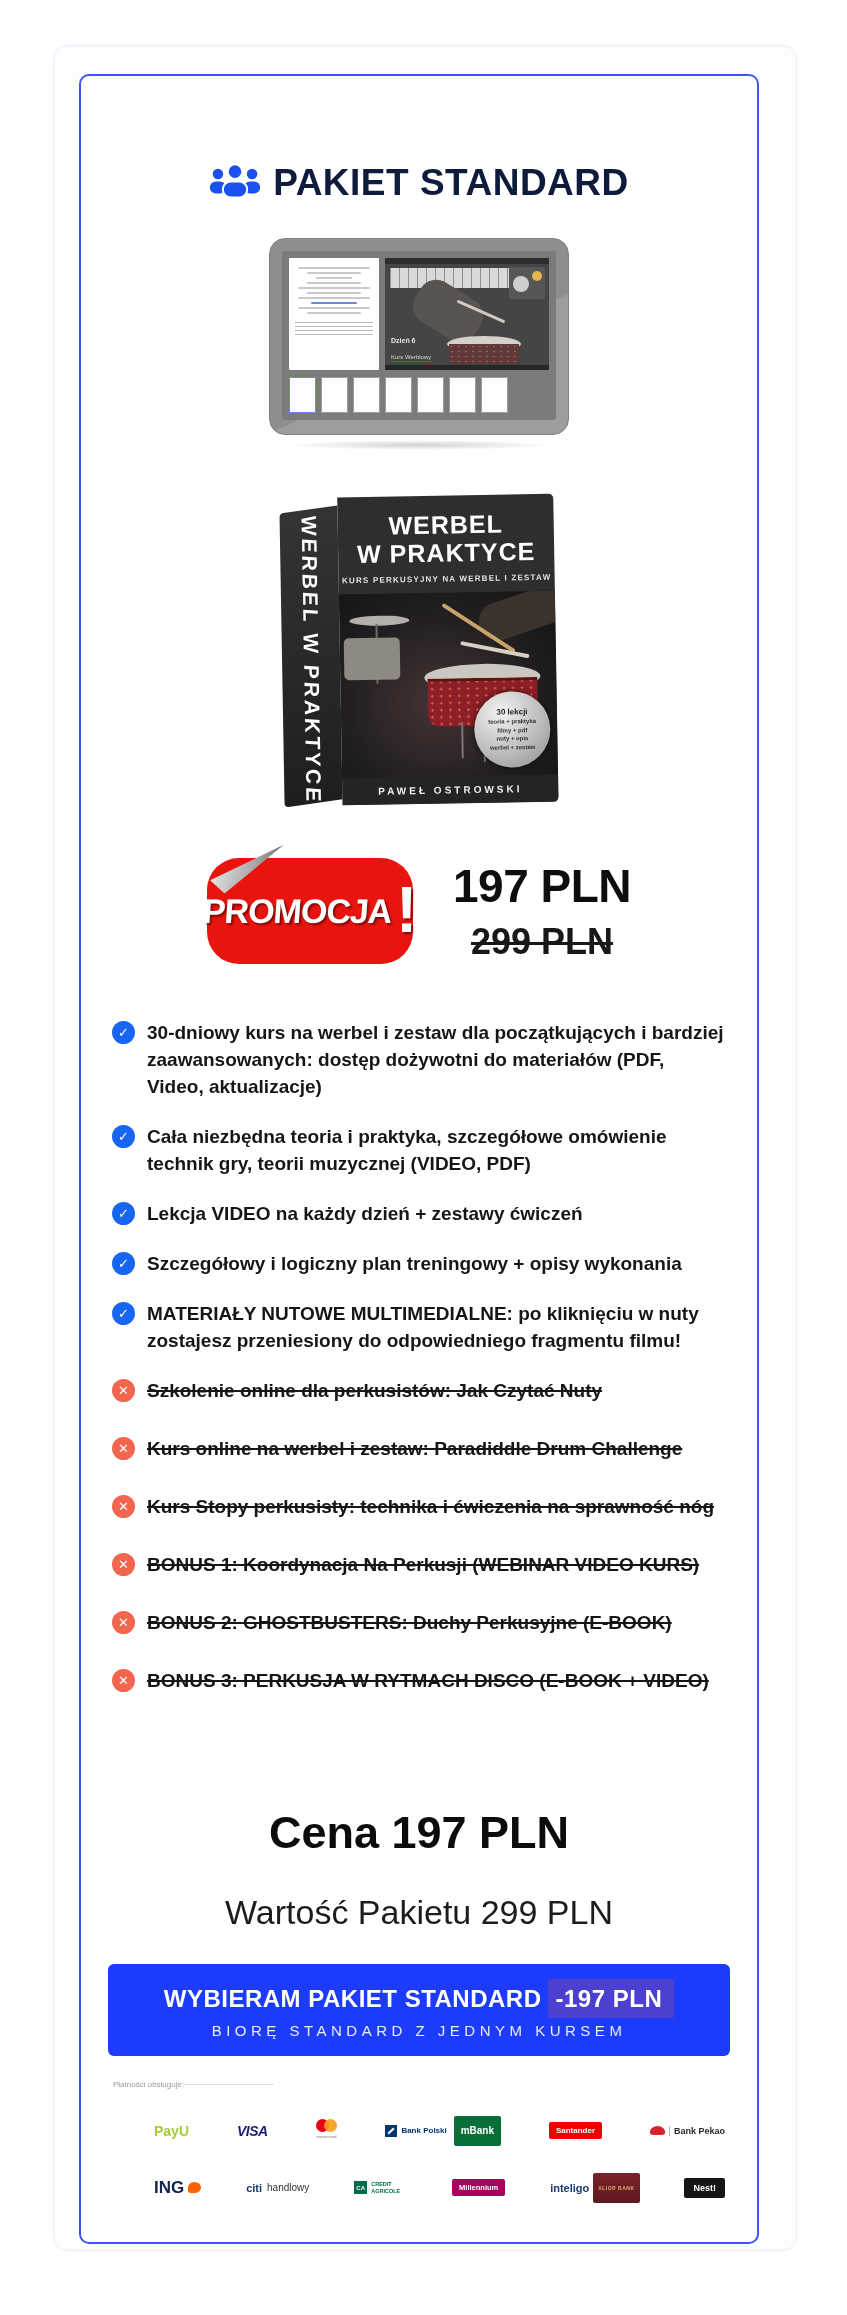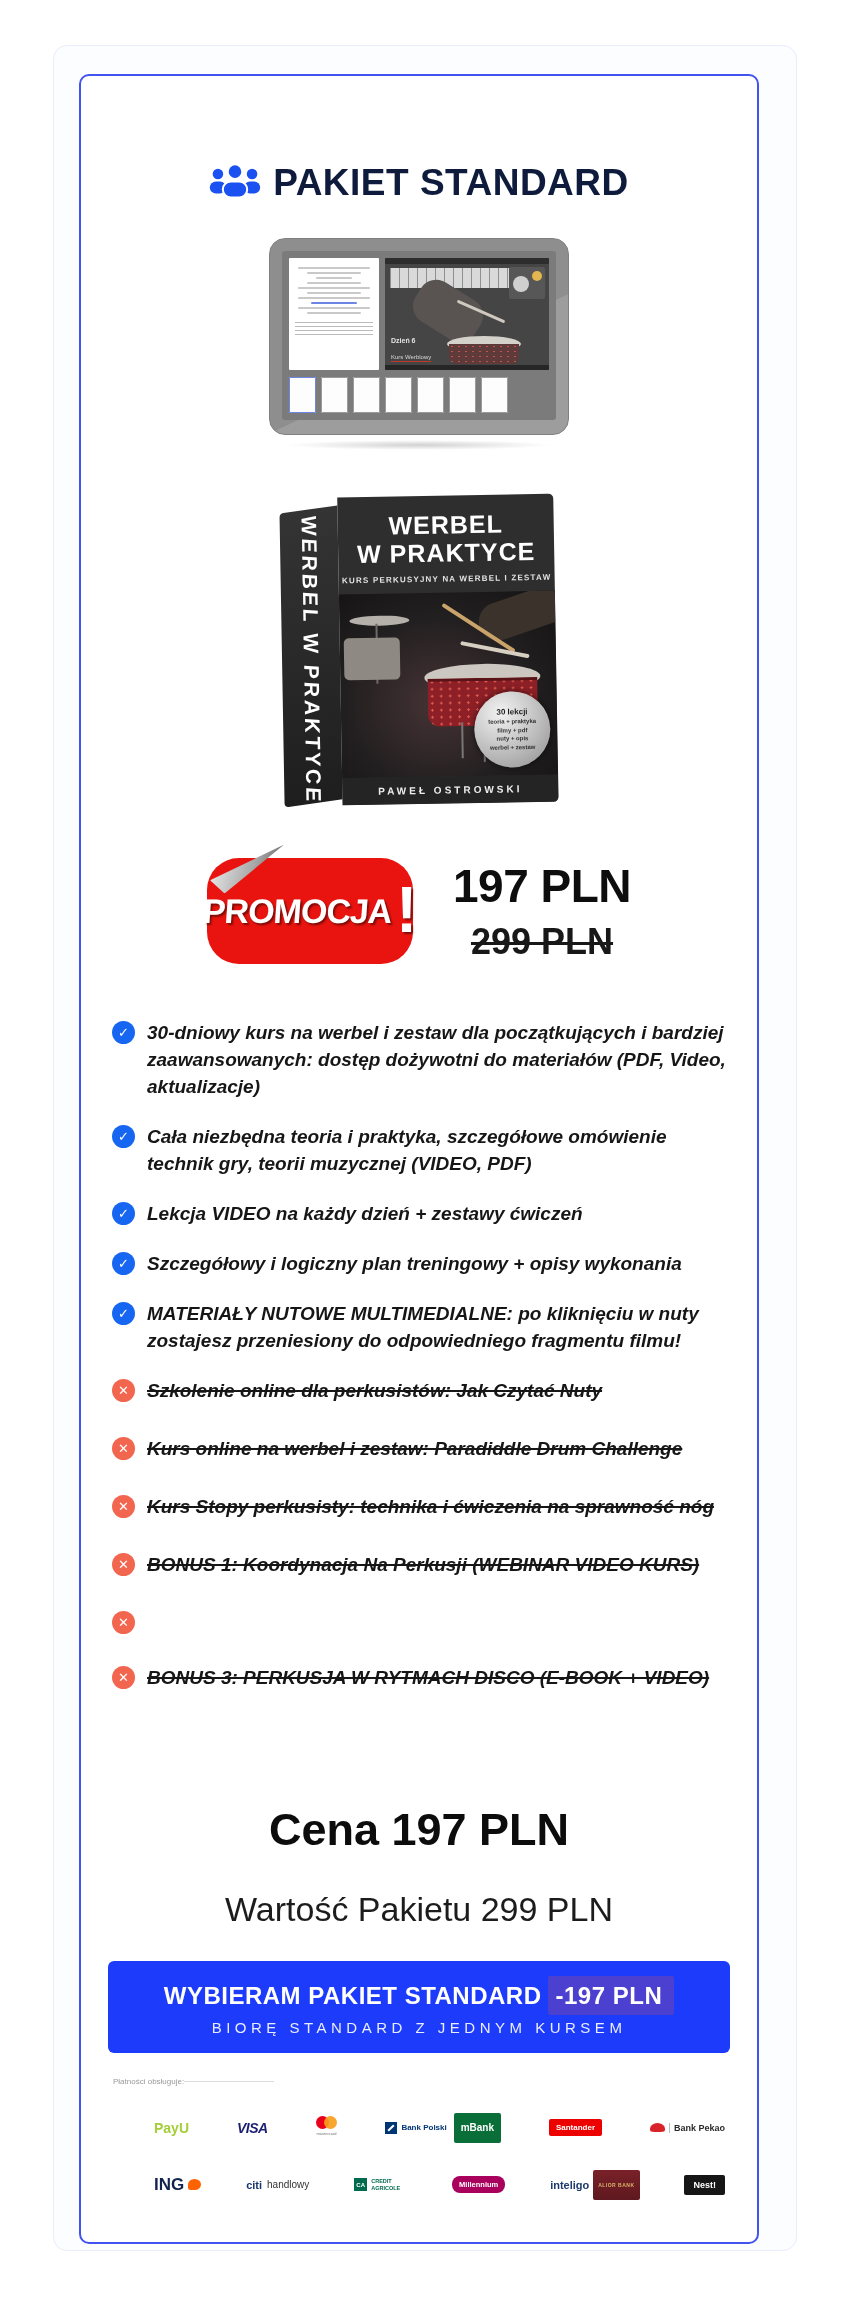--- a/index.html
+++ b/index.html
@@ -97,21 +97,21 @@
   .promo-text{color:#fff;font-size:34px;font-weight:900;letter-spacing:-1px;transform:skewX(-4deg);
        text-shadow:2px 2px 2px rgba(0,0,0,.45);}
   .promo-bang{color:#fff;font-size:64px;font-weight:900;margin-left:5px;line-height:.9;
        text-shadow:2px 2px 2px rgba(0,0,0,.45);}
   .price-stack{text-align:center;}
   .price-current{font-size:46px;font-weight:800;color:#0d0d0d;letter-spacing:-.5px;}
   .price-old{font-size:36px;font-weight:600;color:#181818;margin-top:8px;
        text-decoration:line-through;text-decoration-thickness:3px;}
 
   
-  .features{margin:56px auto 16px;width:614px;font-style:italic;}
+  .features{margin:56px auto 16px;width:614px;}
   .feat-row{display:flex;align-items:flex-start;gap:12px;margin-bottom:23px;}
   .feat-row.feat-excluded{margin-bottom:31px;}
   .feat-icon{flex:none;width:23px;height:23px;border-radius:50%;display:flex;align-items:center;
        justify-content:center;color:#fff;font-size:13px;font-weight:900;margin-top:1px;}
   .feat-icon.check{background:var(--check_blue,#1666f2);}
   .feat-icon.check::before{content:"\2713";}
   .feat-icon.cross{background:var(--cross_red,#f2654f);}
   .feat-icon.cross::before{content:"\2715";}
   .feat-text{font-size:19px;font-weight:700;line-height:1.42;color:#161616;}
   .feat-excluded .feat-text{text-decoration:line-through;text-decoration-thickness:2px;}
@@ -152,21 +152,21 @@
   .brand-santander .pay-label{background:#ec0000;color:#fff;font-size:8px;font-weight:700;padding:4px 7px;border-radius:2px;}
   .brand-pekao .pay-mark{display:block;width:15px;height:9px;background:#d8232a;border-radius:60% 60% 35% 35%/75% 75% 30% 30%;}
   .brand-pekao .pay-label{font-size:9px;color:#2b2b2b;font-weight:600;border-left:1px solid #bbb;padding-left:4px;}
   .brand-ing .pay-label{order:1;color:#12244d;font-weight:900;font-size:17px;}
   .brand-ing .pay-mark{order:2;display:block;width:13px;height:11px;background:#ff6200;border-radius:55% 55% 55% 25%;}
   .brand-citi .pay-label{color:#16366e;font-size:11px;font-weight:700;}
   .brand-citi .pay-sub{font-size:10px;color:#333;margin-left:1px;}
   .brand-ca .pay-mark{display:flex;align-items:center;justify-content:center;width:13px;height:13px;background:#006a4e;color:#fff;font-size:6px;font-weight:800;}
   .brand-ca .pay-mark::after{content:"CA";}
   .brand-ca .pay-label{width:36px;font-size:5.5px;font-weight:800;color:#006a4e;line-height:1.25;}
-  .brand-millennium .pay-label{background:#a8005c;color:#fff;font-size:7.5px;font-weight:600;padding:4px 7px;border-radius:8px;}
+  .brand-millennium .pay-label{background:#a8005c;color:#fff;font-size:7.5px;font-weight:600;padding:4px 7px;border-radius:2px;}
   .brand-inteligo .pay-label{color:#1b3a6b;font-size:11px;font-weight:600;}
   .brand-alior{background:linear-gradient(#7a2129,#5e181f);padding:3px 5px;border-radius:2px;}
   .brand-alior .pay-label{color:#d9b36a;font-size:5px;font-weight:700;letter-spacing:.5px;}
   .brand-nest .pay-label{background:#161616;color:#fff;font-size:9px;font-weight:800;padding:5px 9px;border-radius:2px;}
 </style>
 </head>
 <body>
 
 <div class="outer-wrap">
   <div class="card">
@@ -306,20 +306,21 @@
           <div class="feat-row feat-excluded">
             <span class="feat-icon cross"></span>
             <span class="feat-text">Kurs Stopy perkusisty: technika i ćwiczenia na sprawność nóg</span>
           </div>
           <div class="feat-row feat-excluded">
             <span class="feat-icon cross"></span>
             <span class="feat-text">BONUS 1: Koordynacja Na Perkusji (WEBINAR VIDEO KURS)</span>
           </div>
           <div class="feat-row feat-excluded">
             <span class="feat-icon cross"></span>
+            <span class="feat-text">BONUS 2: GHOSTBUSTERS: Duchy Perkusyjne (E-BOOK)</span>
           </div>
           <div class="feat-row feat-excluded">
             <span class="feat-icon cross"></span>
             <span class="feat-text">BONUS 3: PERKUSJA W RYTMACH DISCO (E-BOOK + VIDEO)</span>
           </div>
         </div>
     </div>
 
     <div class="price-heading">Cena 197 PLN</div>
     <div class="value-line">Wartość Pakietu 299 PLN</div>

